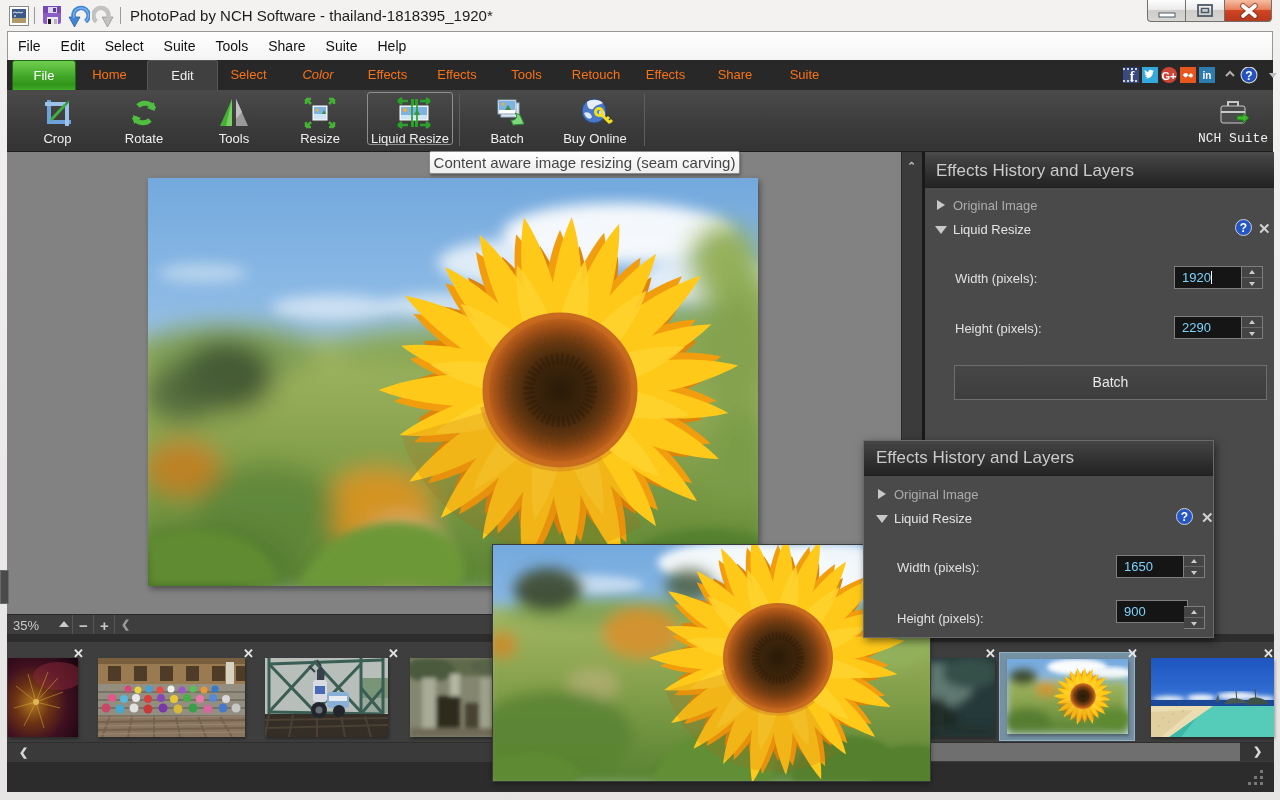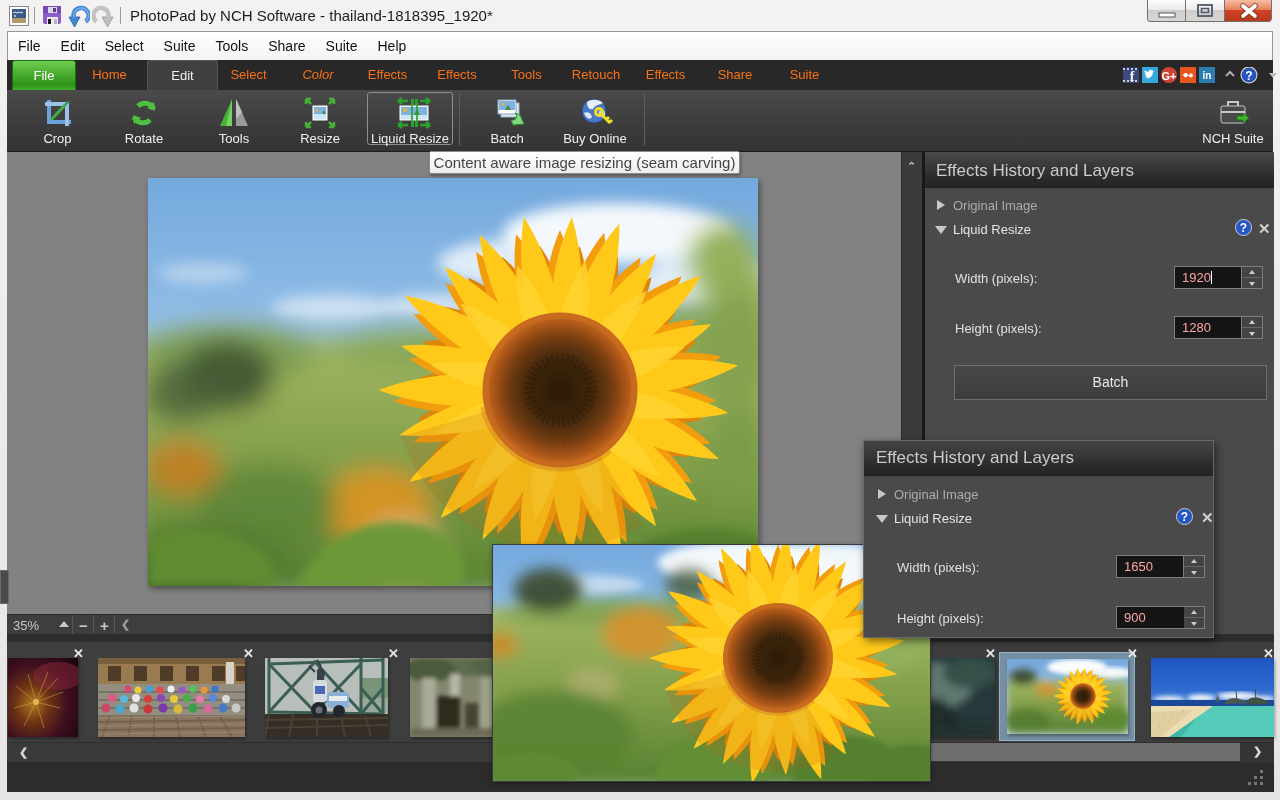--- a/index.html
+++ b/index.html
@@ -39,21 +39,21 @@
 #vlane { position:absolute; left:901px; top:152px; width:21px; height:462px; background:#3b3b3b; border-left:1px solid #2a2a2a; }
 #vdiv { position:absolute; left:922px; top:152px; width:3px; height:462px; background:#191919; }
 #panel { position:absolute; left:925px; top:152px; width:349px; height:490px; background:#4a4a4a; }
 
 .phead { background:linear-gradient(#454545,#2a2a2a 75%,#242424); color:#cbcbcb; font-size:17px; border-bottom:1px solid #1f1f1f; }
 .prow { position:absolute; font-size:13px; }
 .tri-r { display:inline-block; width:0; height:0; border-left:8px solid #c8c8c8; border-top:5px solid transparent; border-bottom:5px solid transparent; }
 .tri-d { display:inline-block; width:0; height:0; border-top:8px solid #c8c8c8; border-left:6px solid transparent; border-right:6px solid transparent; }
 .qmark { display:inline-block; width:17px; height:17px; border-radius:50%; background:#2456c6; border:1px solid #cfcfcf; color:#fff; font-size:12px; font-weight:bold; text-align:center; line-height:16px; }
 .xmark { color:#d0d0d0; font-size:15px; font-weight:bold; }
-.numbox { position:absolute; height:23px; background:#151515; border:1px solid #7e7e7e; color:#fca5a5; font-size:13px; padding:3px 0 16px 7px; }
+.numbox { position:absolute; height:23px; background:#151515; border:1px solid #7e7e7e; color:#7dd3fc; font-size:13px; padding:3px 0 16px 7px; }
 .spin { position:absolute; width:26px; height:23px; border:1px solid #7e7e7e; border-left:none; background:#444; }
 .spin .up, .spin .dn { position:absolute; left:0; width:100%; height:11px; }
 .spin .up { top:0; border-bottom:1px solid #666; }
 .spin i { position:absolute; left:50%; margin-left:-3.5px; width:0; height:0; border-left:3.5px solid transparent; border-right:3.5px solid transparent; }
 .spin .up i { top:3px; border-bottom:4.5px solid #ccc; }
 .spin .dn i { top:3px; border-top:4.5px solid #ccc; }
 .resetbtn { position:absolute; background:linear-gradient(#474747,#3d3d3d); border:1px solid #6e6e6e; color:#e8e8e8; font-size:14px; text-align:center; }
 
 
 #zoombar { position:absolute; left:7px; top:614px; width:894px; height:20px; background:#3e3e3e; border-top:1px solid #2a2a2a; color:#c9c9c9; }
@@ -395,21 +395,21 @@
       <circle cx="15" cy="14" r="12" fill="#4a78c8" stroke="#2a4a88"></circle>
       <path d="M8 5 C12 2 20 2 24 6 C20 8 16 8 14 12 C10 13 8 10 8 5 Z" fill="#e8eef6"></path>
       <path d="M5 16 C8 14 12 16 13 20 C11 23 7 22 5 16 Z" fill="#dde8f2"></path>
       <path d="M20 14 C24 12 27 14 26 19 C23 22 19 19 20 14 Z" fill="#d0dcEC"></path>
       <circle cx="20" cy="15" r="3.5" fill="none" stroke="#f0e020" stroke-width="3"></circle>
       <path d="M23 18 L31 26 M27.5 22.5 l2.5 -2.5 M30.5 25.5 l2.5 -2.5" stroke="#f0e020" stroke-width="3"></path>
     </svg>
     <div class="lbl">Buy Online</div>
   </div>
   <div class="tbsep" style="left:637px;"></div>
-  <div class="tbtn" style="left:1190px;width:72px;">
+  <div class="tbtn" style="left:1190px;width:72px;font-family:Liberation Mono, monospace;">
     <svg width="32" height="32" viewBox="0 0 32 32">
       <rect x="4" y="9" width="24" height="17" rx="2" fill="#4a4a4a" stroke="#c8c8c8"></rect>
       <path d="M11 9 L11 5 L21 5 L21 9" fill="none" stroke="#c8c8c8" stroke-width="2"></path>
       <rect x="4" y="14" width="24" height="2" fill="#c8c8c8"></rect>
       <path d="M20 19 L26 19 L26 16 L32 21 L26 26 L26 23 L20 23 Z" fill="#3fb52f" stroke="#1f7a14"></path>
     </svg>
     <div class="lbl">NCH Suite</div>
   </div>
 </div>
 
@@ -464,21 +464,21 @@
   <div class="numbox" style="left:249px;top:114px;width:68px;">1920<span style="display:inline-block;width:1px;height:13px;background:#fff;vertical-align:-2px;"></span></div>
   <div class="spin" style="left:317px;top:114px;width:21px;">
       <div class="up">
         <i></i>
       </div>
       <div class="dn" style="top:12px;">
         <i></i>
       </div>
     </div>
   <div class="prow" style="left:30px;top:169px;color:#e0e0e0;">Height (pixels):</div>
-  <div class="numbox" style="left:249px;top:164px;width:68px;">1280</div>
+  <div class="numbox" style="left:249px;top:164px;width:68px;">2290</div>
   <div class="spin" style="left:317px;top:164px;width:21px;">
       <div class="up">
         <i></i>
       </div>
       <div class="dn" style="top:12px;">
         <i></i>
       </div>
     </div>
   <div class="resetbtn" style="left:29px;top:213px;width:313px;height:35px;line-height:33px;">Batch</div>
 </div>
@@ -740,21 +740,21 @@
   <div class="numbox" style="left:252px;top:114px;width:68px;">1650</div>
   <div class="spin" style="left:320px;top:114px;width:21px;">
       <div class="up">
         <i></i>
       </div>
       <div class="dn" style="top:12px;">
         <i></i>
       </div>
     </div>
   <div class="prow" style="left:33px;top:170px;color:#e0e0e0;">Height (pixels):</div>
-  <div class="numbox" style="left:252px;top:165px;width:72px;">900</div>
+  <div class="numbox" style="left:252px;top:159px;width:72px;">900</div>
   <div class="spin" style="left:320px;top:165px;width:21px;">
       <div class="up">
         <i></i>
       </div>
       <div class="dn" style="top:12px;">
         <i></i>
       </div>
     </div>
 </div>
 

